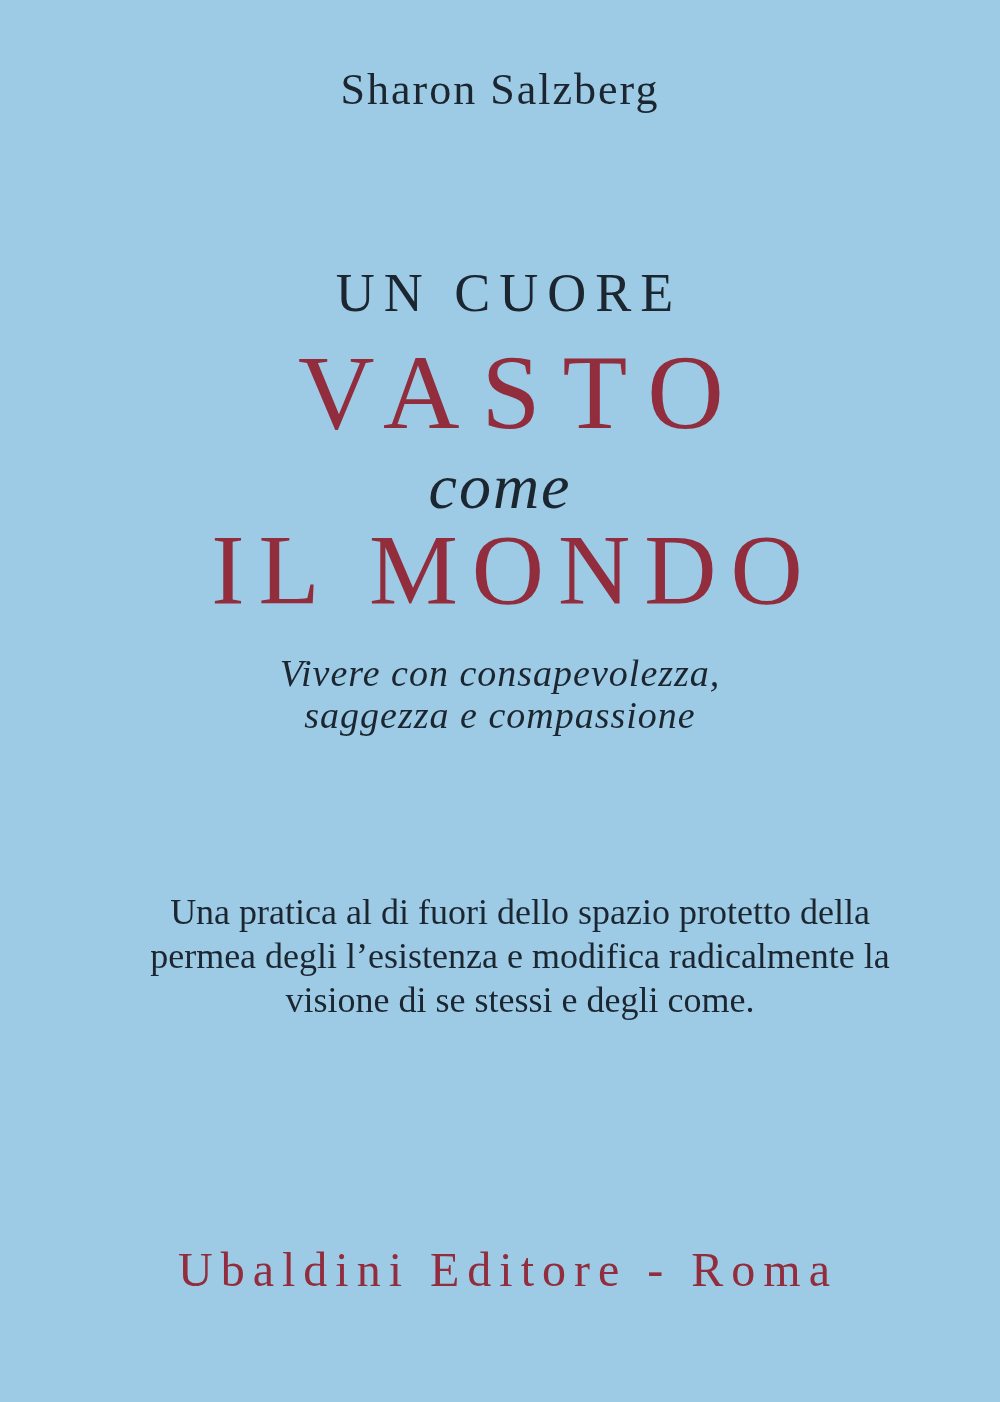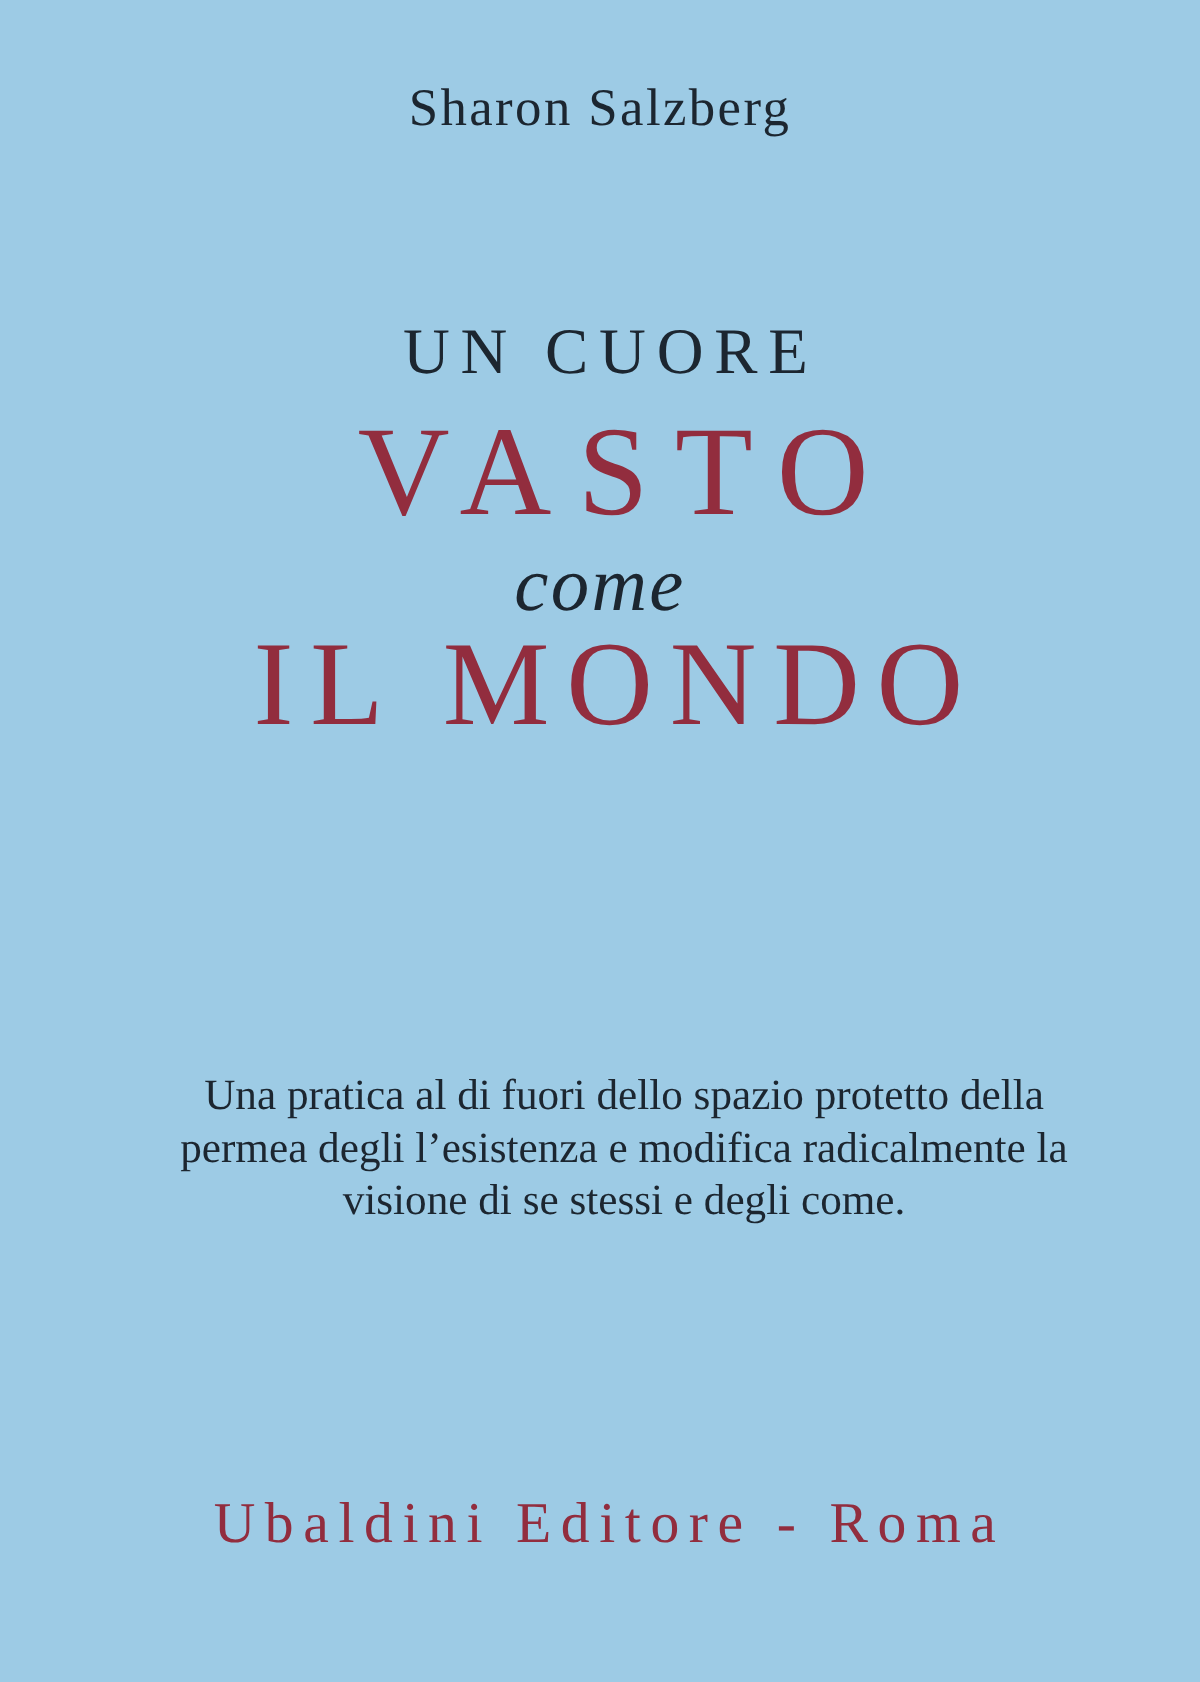--- a/index.html
+++ b/index.html
@@ -92,20 +92,24 @@
   <div class="txt author">Sharon Salzberg</div>
 
   <div class="txt title-small">UN CUORE</div>
 
   <div class="txt title-vasto">VASTO</div>
 
   <div class="txt title-come">come</div>
 
   <div class="txt title-mondo">IL MONDO</div>
 
+  <div class="txt subtitle">
+    <div>Vivere con consapevolezza,</div>
+    <div>saggezza e compassione</div>
+  </div>
 
   <div class="txt blurb">
     <div>Una pratica al di fuori dello spazio protetto della</div>
     <div>permea degli l’esistenza e modifica radicalmente la</div>
     <div>visione di se stessi e degli come.</div>
   </div>
 
   <div class="txt publisher">Ubaldini Editore - Roma</div>
 
 </div>

